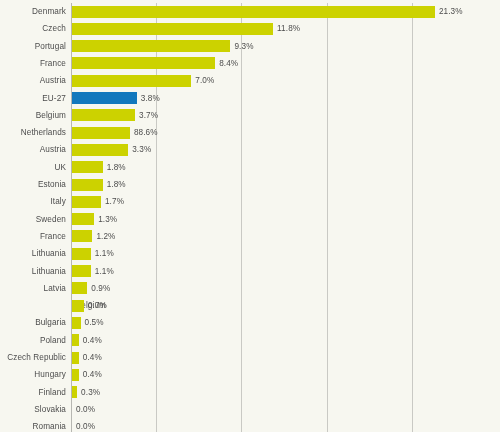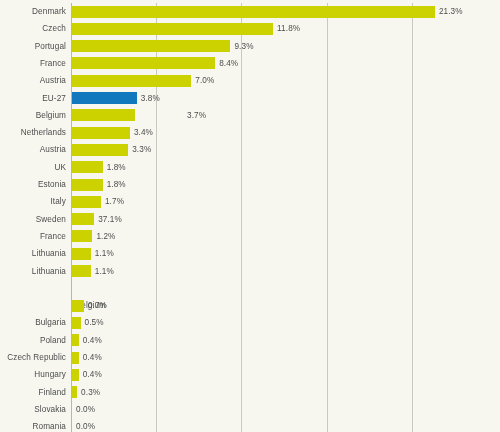--- a/index.html
+++ b/index.html
@@ -126,26 +126,26 @@
         <div class="val-label" style="left: 195.28px; color: rgb(77, 77, 77);">7.0%</div>
       </div>
       <div class="bar-row" style="top: 89.5px;">
         <div class="cat-label" style="color: rgb(77, 77, 77);">EU-27</div>
         <div class="bar highlight" style="left: 72px; width: 64.752px; background: rgb(18, 120, 189);"></div>
         <div class="val-label" style="left: 140.752px; color: rgb(77, 77, 77); text-align: right;">3.8%</div>
       </div>
       <div class="bar-row" style="top: 106.8px;">
         <div class="cat-label" style="color: rgb(77, 77, 77);">Belgium</div>
         <div class="bar" style="left: 72px; width: 63.048px; background: rgb(204, 210, 0);"></div>
-        <div class="val-label" style="left: 139.048px; color: rgb(77, 77, 77); margin-left: 48px;">3.7%</div>
+        <div class="val-label" style="left: 139.048px; color: rgb(77, 77, 77);">3.7%</div>
       </div>
       <div class="bar-row" style="top: 124.1px;">
         <div class="cat-label" style="color: rgb(77, 77, 77); text-align: right;">Netherlands</div>
         <div class="bar" style="left: 72px; width: 57.936px; background: rgb(204, 210, 0);"></div>
-        <div class="val-label" style="left: 133.936px; color: rgb(77, 77, 77);">3.4%</div>
+        <div class="val-label" style="left: 133.936px; color: rgb(77, 77, 77);">88.6%</div>
       </div>
       <div class="bar-row" style="top: 141.4px;">
         <div class="cat-label" style="color: rgb(77, 77, 77);">Austria</div>
         <div class="bar" style="left: 72px; width: 56.232px; background: rgb(204, 210, 0);"></div>
         <div class="val-label" style="left: 132.232px; color: rgb(77, 77, 77);">3.3%</div>
       </div>
       <div class="bar-row" style="top: 158.7px;">
         <div class="cat-label" style="color: rgb(77, 77, 77); text-align: right;">UK</div>
         <div class="bar" style="left: 72px; width: 30.672px; background: rgb(204, 210, 0);"></div>
         <div class="val-label" style="left: 106.672px; color: rgb(77, 77, 77);">1.8%</div>
@@ -156,37 +156,42 @@
         <div class="val-label" style="left: 106.672px; color: rgb(77, 77, 77);">1.8%</div>
       </div>
       <div class="bar-row" style="top: 193.3px;">
         <div class="cat-label" style="color: rgb(77, 77, 77);">Italy</div>
         <div class="bar" style="left: 72px; width: 28.968px; background: rgb(204, 210, 0);"></div>
         <div class="val-label" style="left: 104.968px; color: rgb(77, 77, 77);">1.7%</div>
       </div>
       <div class="bar-row" style="top: 210.6px;">
         <div class="cat-label" style="color: rgb(77, 77, 77);">Sweden</div>
         <div class="bar" style="left: 72px; width: 22.152px; background: rgb(204, 210, 0);"></div>
-        <div class="val-label" style="left: 98.152px; color: rgb(77, 77, 77);">37.1%</div>
+        <div class="val-label" style="left: 98.152px; color: rgb(77, 77, 77);">1.3%</div>
       </div>
       <div class="bar-row" style="top: 227.9px;">
         <div class="cat-label" style="color: rgb(77, 77, 77);">France</div>
         <div class="bar" style="left: 72px; width: 20.448px; background: rgb(204, 210, 0);"></div>
         <div class="val-label" style="left: 96.448px; color: rgb(77, 77, 77);">1.2%</div>
       </div>
       <div class="bar-row" style="top: 245.2px;">
         <div class="cat-label" style="color: rgb(77, 77, 77);">Lithuania</div>
         <div class="bar" style="left: 72px; width: 18.744px; background: rgb(204, 210, 0);"></div>
         <div class="val-label" style="left: 94.744px; color: rgb(77, 77, 77);">1.1%</div>
       </div>
       <div class="bar-row" style="top: 262.5px;">
         <div class="cat-label" style="color: rgb(77, 77, 77);">Lithuania</div>
         <div class="bar" style="left: 72px; width: 18.744px; background: rgb(204, 210, 0);"></div>
         <div class="val-label" style="left: 94.744px; color: rgb(77, 77, 77);">1.1%</div>
       </div>
+      <div class="bar-row" style="top: 279.8px;">
+        <div class="cat-label" style="color: rgb(77, 77, 77);">Latvia</div>
+        <div class="bar" style="left: 72px; width: 15.336px; background: rgb(204, 210, 0);"></div>
+        <div class="val-label" style="left: 91.336px; color: rgb(77, 77, 77);">0.9%</div>
+      </div>
       <div class="bar-row" style="top: 297.1px;">
         <div class="cat-label" style="color: rgb(77, 77, 77); padding-left: 40px;">Belgium</div>
         <div class="bar" style="left: 72px; width: 11.928px; background: rgb(204, 210, 0);"></div>
         <div class="val-label" style="left: 87.928px; color: rgb(77, 77, 77);">0.7%</div>
       </div>
       <div class="bar-row" style="top: 314.4px;">
         <div class="cat-label" style="color: rgb(77, 77, 77);">Bulgaria</div>
         <div class="bar" style="left: 72px; width: 8.52px; background: rgb(204, 210, 0);"></div>
         <div class="val-label" style="left: 84.52px; color: rgb(77, 77, 77);">0.5%</div>
       </div>

